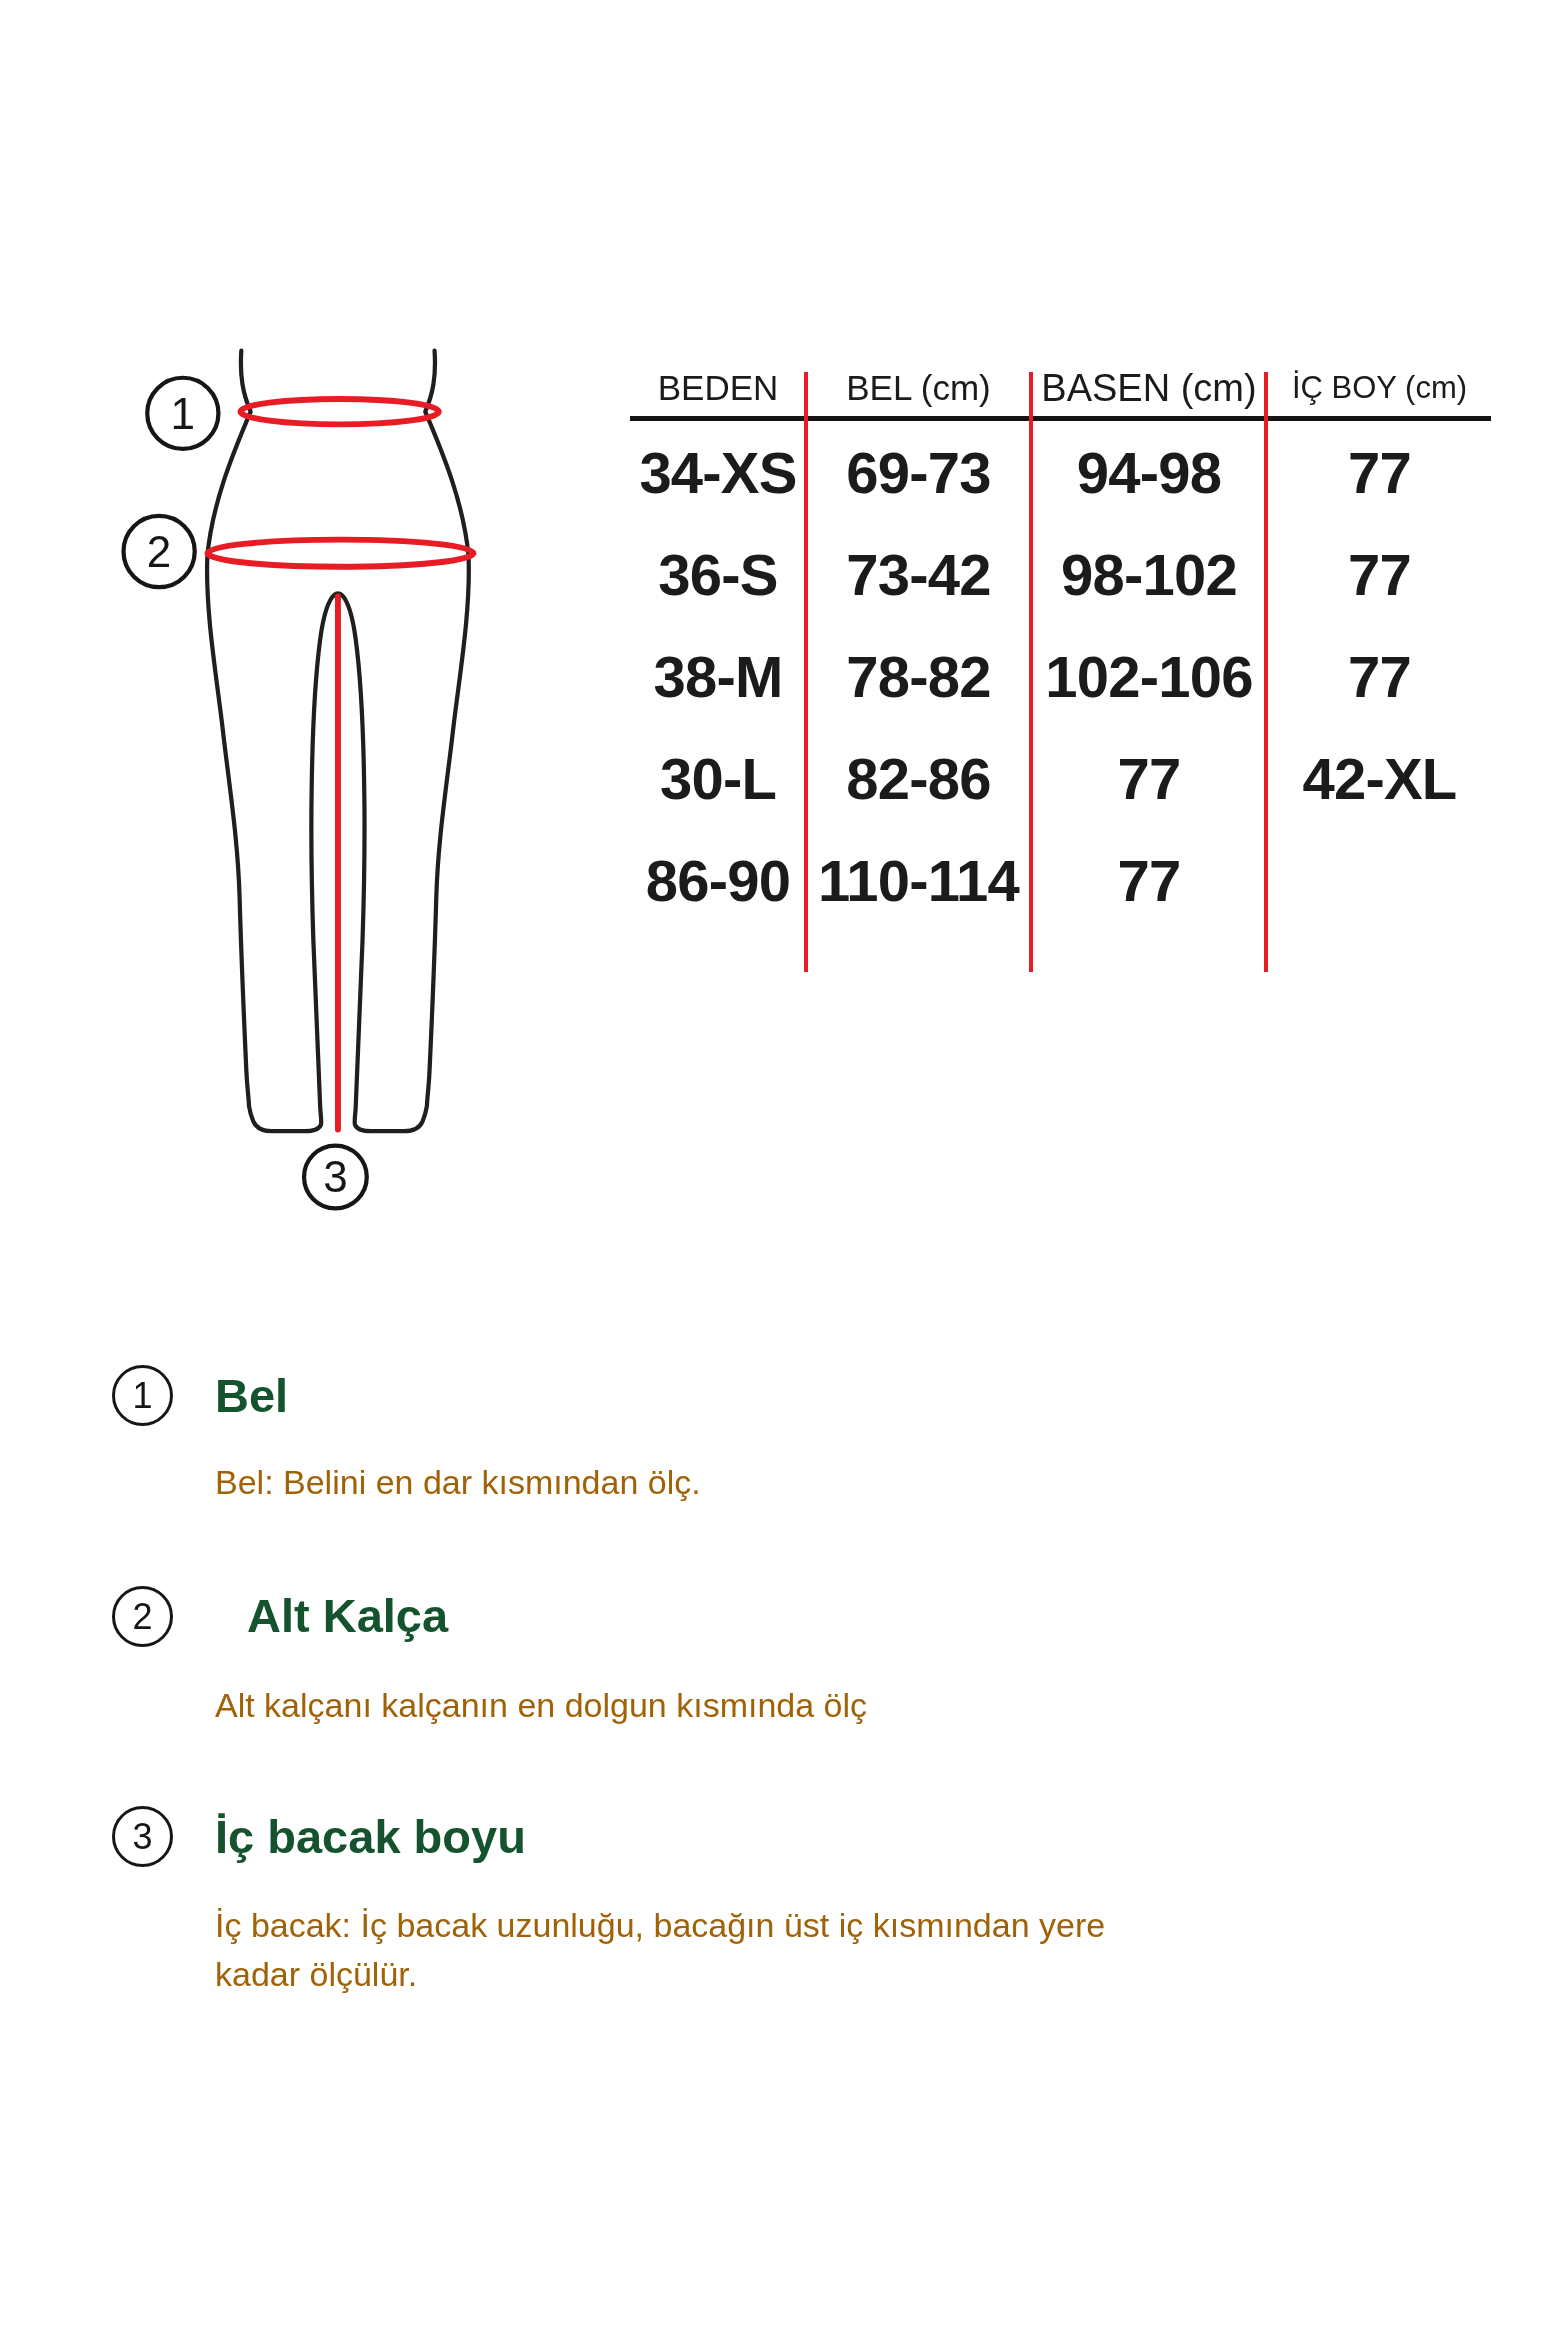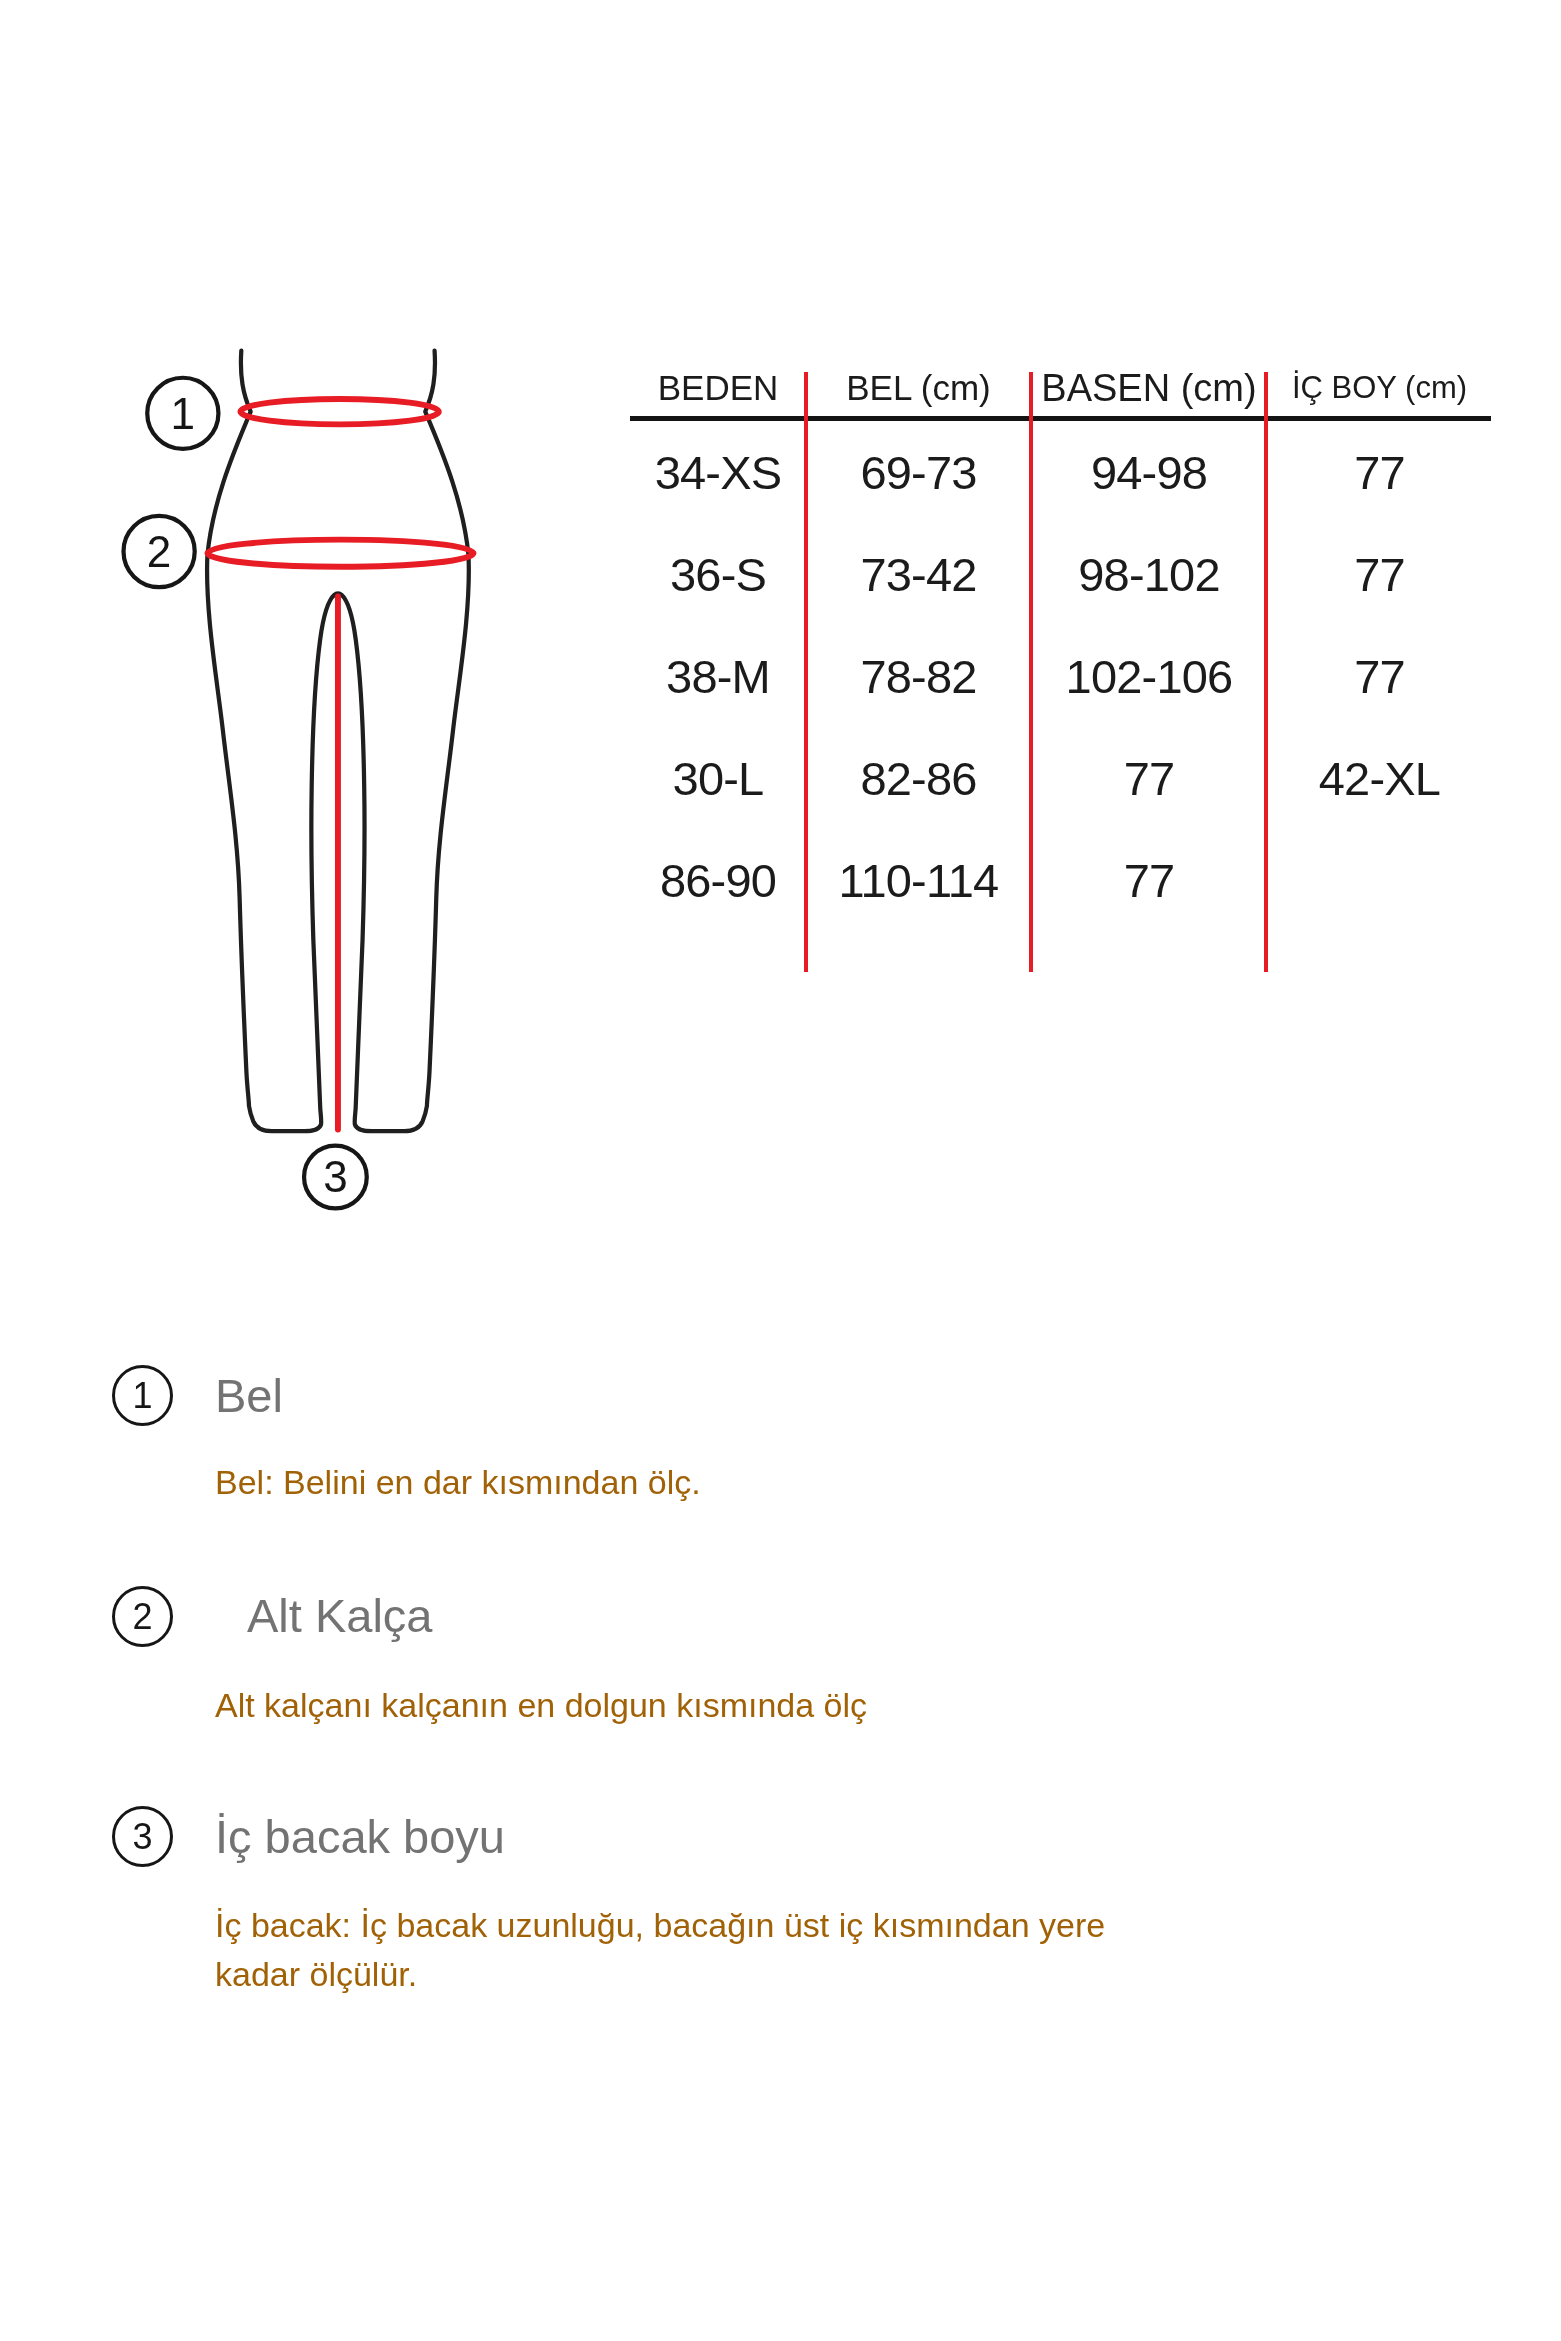--- a/index.html
+++ b/index.html
@@ -20,31 +20,31 @@
   
   #size-table { position:absolute; left:630px; top:360px; width:861px; height:619px; }
   .thead { display:grid; grid-template-columns:176px 225px 236px 225px; height:56px; }
   .thead .th { display:flex; align-items:center; justify-content:center; font-weight:500; letter-spacing:0; white-space:nowrap; }
   .th-beden  { font-size:35px; }
   .th-bel    { font-size:35px; }
   .th-basen  { font-size:38px; }
   .th-icboy  { font-size:31px; }
   .head-rule { position:absolute; left:0; top:56px; width:861px; height:5.1px; background:#141414; }
   .tbody { position:absolute; left:0; top:61px; width:861px; display:grid; grid-template-columns:176px 225px 236px 225px; grid-auto-rows:102px; }
-  .td { display:flex; align-items:center; justify-content:center; font-size:47px; font-weight:400; letter-spacing:-0.8px; white-space:nowrap; }
+  .td { display:flex; align-items:center; justify-content:center; font-size:58px; font-weight:700; letter-spacing:-0.8px; white-space:nowrap; }
   .vline { position:absolute; top:12px; width:4.2px; height:600px; background:#e81c24; }
   .vline-1 { left:174px; } .vline-2 { left:399px; } .vline-3 { left:634px; }
 
   
   .sec-circle {
     position:absolute; left:112px; width:61px; height:61px; border:3.4px solid #161616;
     border-radius:50%; display:flex; align-items:center; justify-content:center;
     font-size:36px; font-weight:500; color:#161616; background:#fff;
   }
-  .sec-title { position:absolute; left:215px; font-size:47px; font-weight:400; line-height:58px; color:#737373; white-space:nowrap; }
+  .sec-title { position:absolute; left:215px; font-size:47px; font-weight:700; line-height:58px; color:#14532d; white-space:nowrap; }
   .sec-body  { position:absolute; left:215px; font-size:34px; font-weight:500; line-height:49px; color:#a16207; white-space:pre-line; }
   #sec1-circle { top:1365px; } #sec1-title { top:1367px; } #sec1-body { top:1458px; }
   #sec2-circle { top:1586px; } #sec2-title { top:1587px;margin-left:32px; } #sec2-body { top:1681px; }
   #sec3-circle { top:1806px; } #sec3-title { top:1808px; } #sec3-body { top:1901px; width:1102px; }
 </style>
 </head>
 <body>
 
 <div id="canvas">
 

